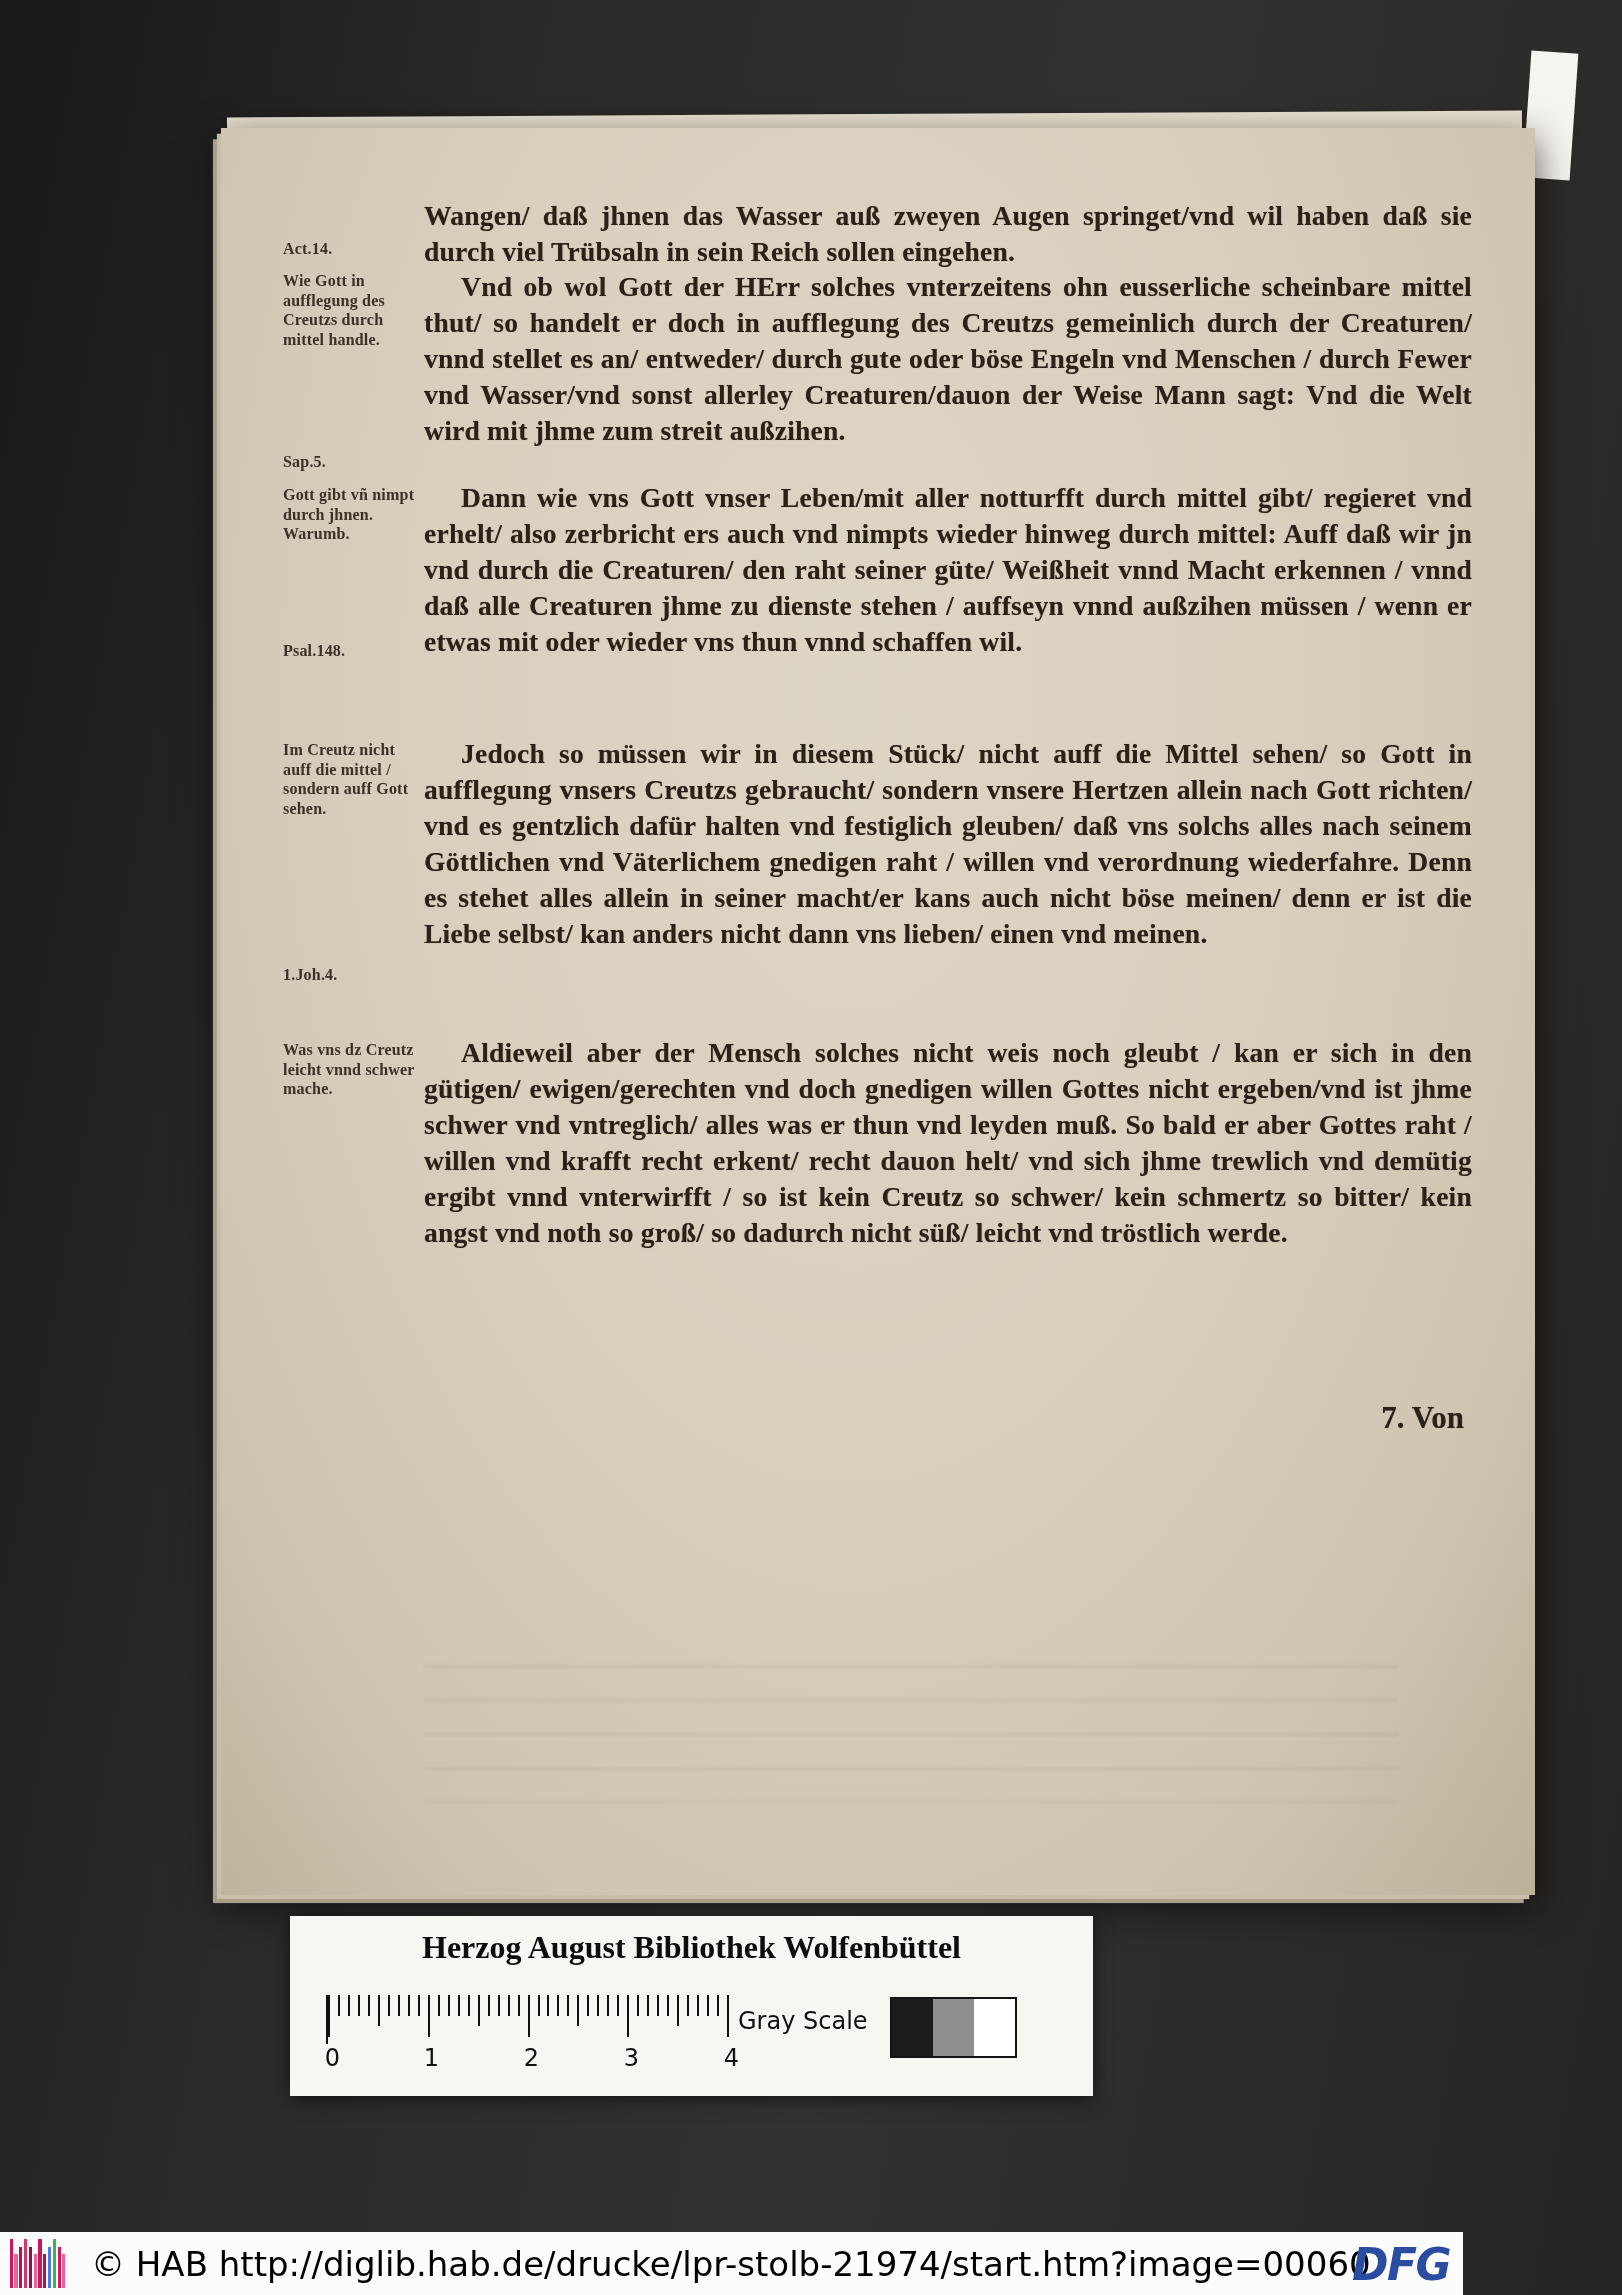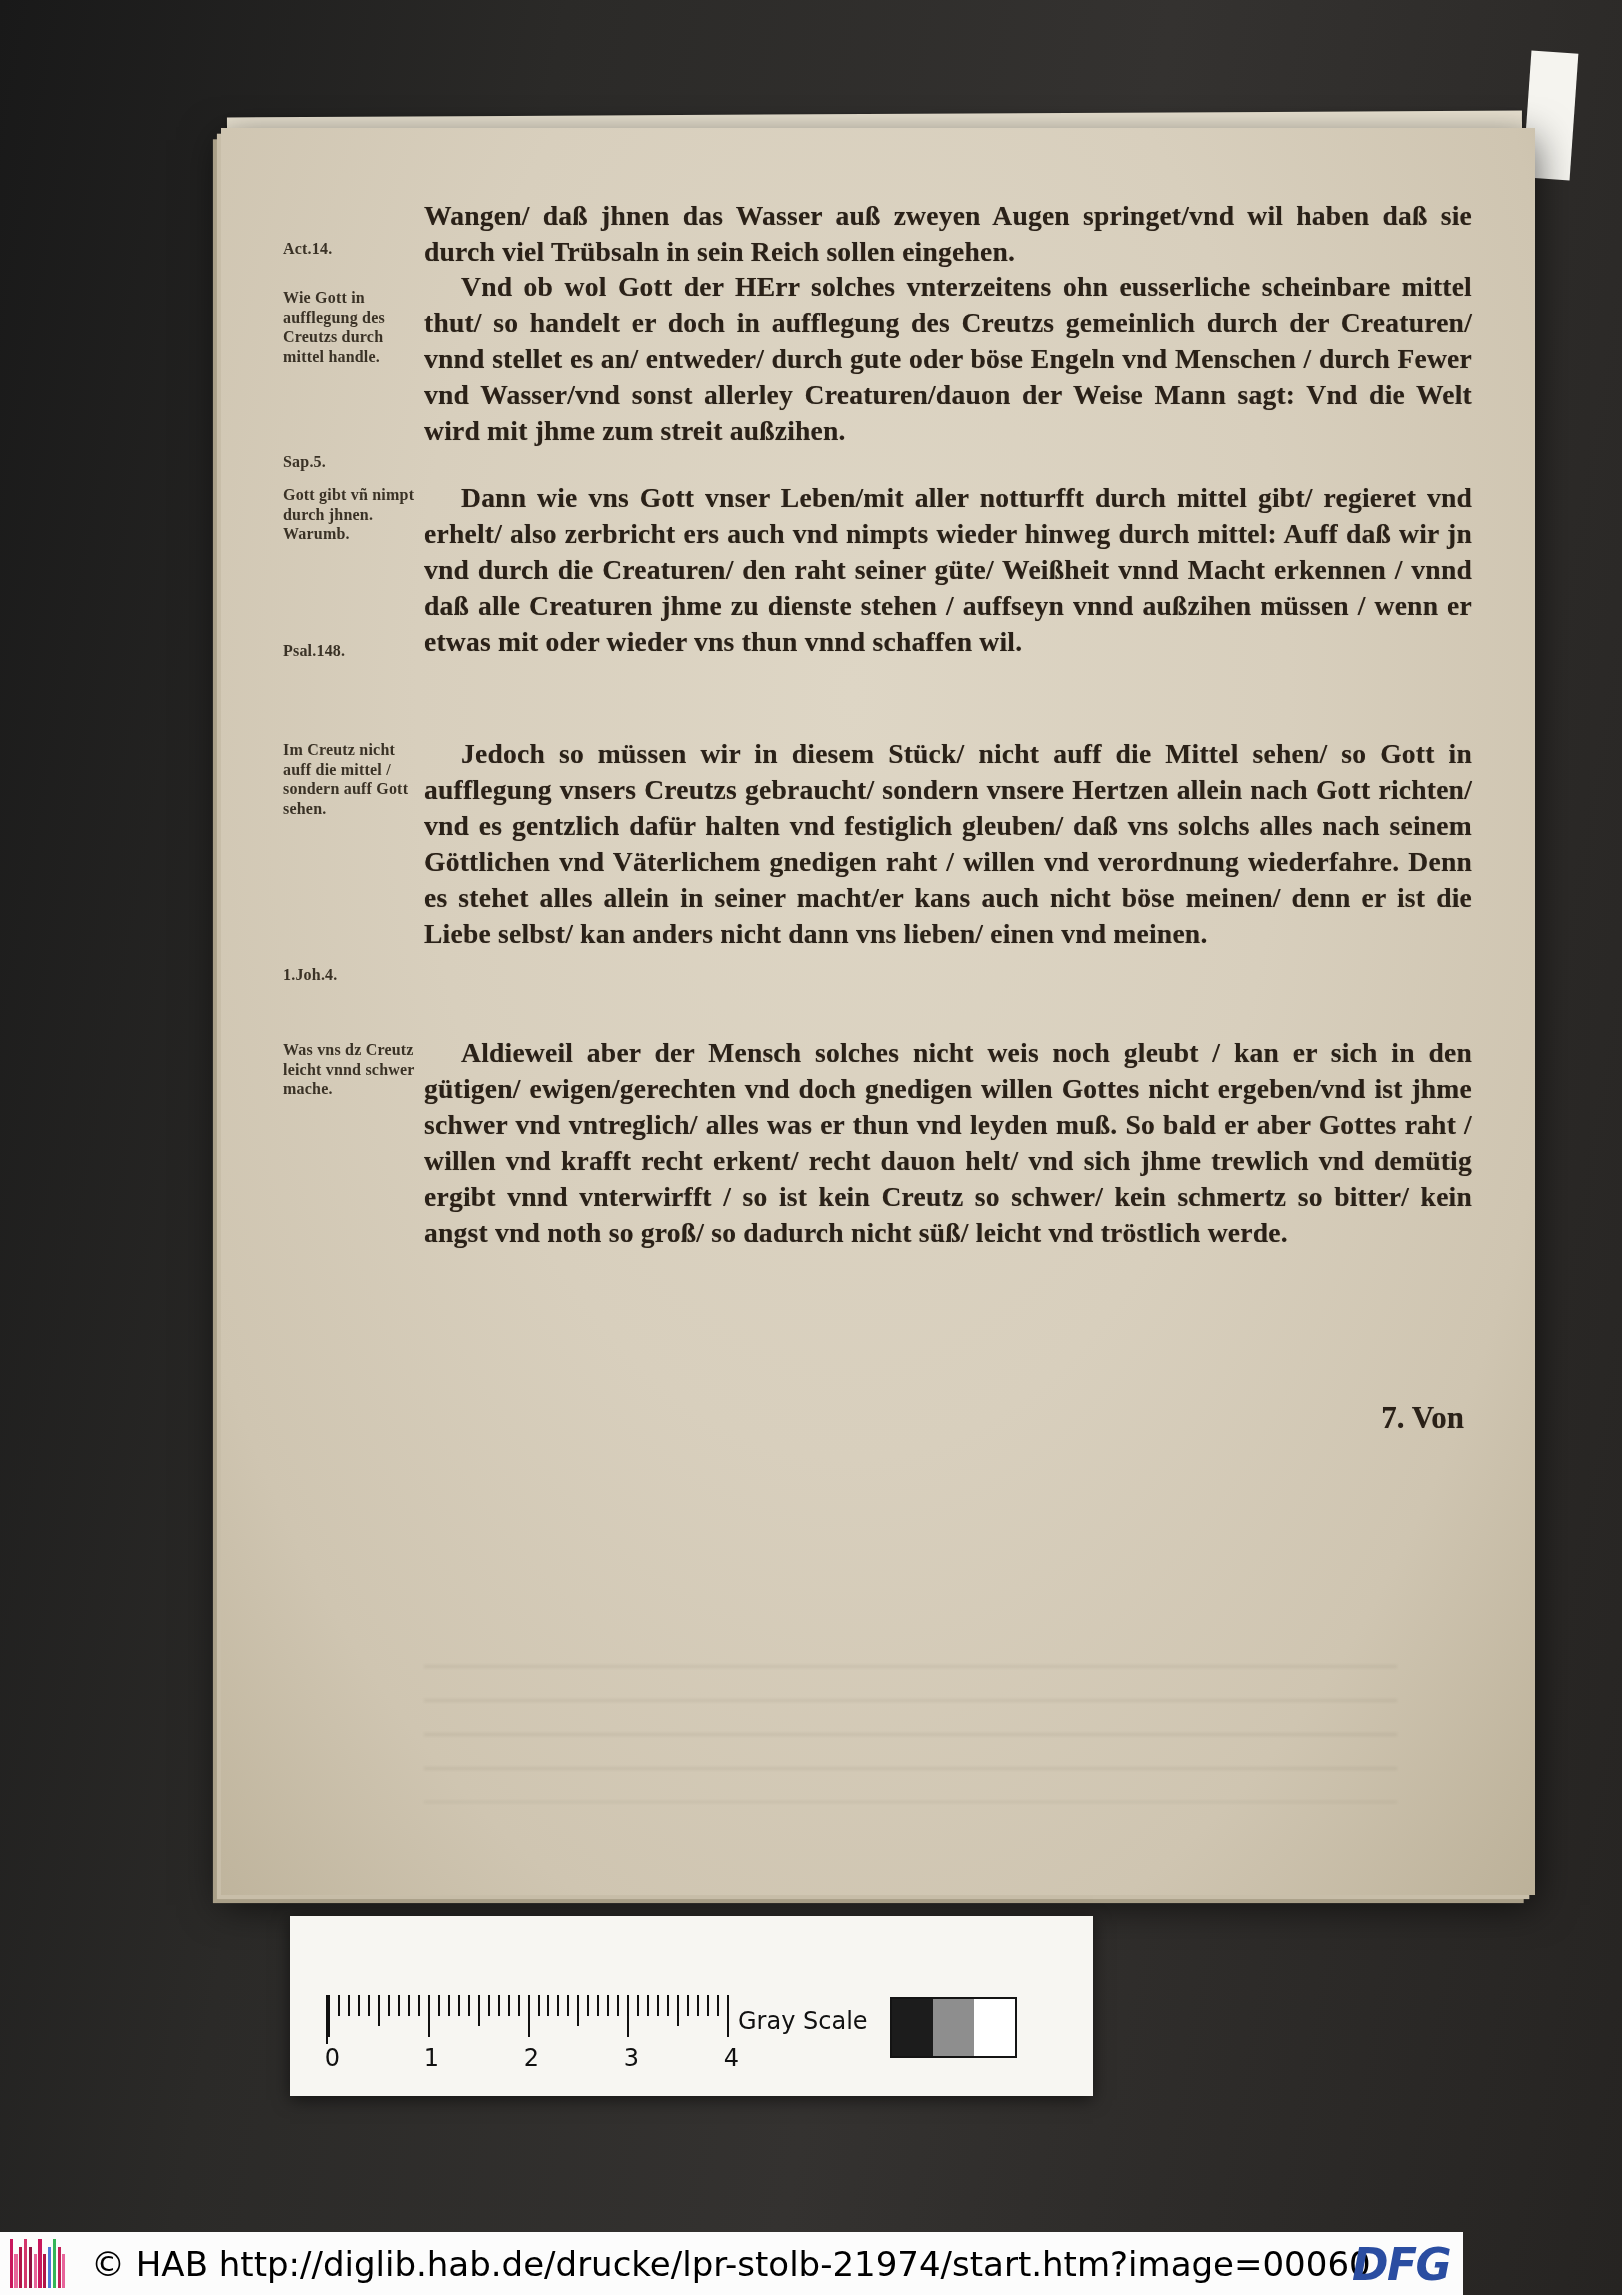--- a/index.html
+++ b/index.html
@@ -59,40 +59,41 @@
 
 <div class="canvas">
 
   <div class="leaf-top"></div>
   <div class="white-corner"></div>
 
   <div class="scan-page">
     <div class="show-through"></div>
 
     <div class="mnote" style="top:111px">Act.14.</div>
-    <div class="mnote" style="top:160px">Wie Gott in aufflegung des Creutzs durch mittel handle.</div>
+    <div class="mnote" style="top:143px">Wie Gott in aufflegung des Creutzs durch mittel handle.</div>
     <div class="mnote" style="top:324px">Sap.5.</div>
     <div class="mnote" style="top:357px">Gott gibt vñ nimpt durch jhnen. Warumb.</div>
     <div class="mnote" style="top:513px">Psal.148.</div>
     <div class="mnote" style="top:612px">Im Creutz nicht auff die mittel / sondern auff Gott sehen.</div>
     <div class="mnote" style="top:837px">1.Joh.4.</div>
     <div class="mnote" style="top:912px">Was vns dz Creutz leicht vnnd schwer mache.</div>
 
     <div class="text-col">
       <p class="para" style="top:70px">Wangen/ daß jhnen das Wasser auß zweyen Augen springet/vnd wil haben daß sie durch viel Trübsaln in sein Reich sollen eingehen.</p>
       <p class="para indent" style="top:141px">Vnd ob wol Gott der HErr solches vnterzeitens ohn eusserliche scheinbare mittel thut/ so handelt er doch in aufflegung des Creutzs gemeinlich durch der Creaturen/ vnnd stellet es an/ entweder/ durch gute oder böse Engeln vnd Menschen / durch Fewer vnd Wasser/vnd sonst allerley Creaturen/dauon der Weise Mann sagt: Vnd die Welt wird mit jhme zum streit außzihen.</p>
       <p class="para indent" style="top:352px">Dann wie vns Gott vnser Leben/mit aller notturfft durch mittel gibt/ regieret vnd erhelt/ also zerbricht ers auch vnd nimpts wieder hinweg durch mittel: Auff daß wir jn vnd durch die Creaturen/ den raht seiner güte/ Weißheit vnnd Macht erkennen / vnnd daß alle Creaturen jhme zu dienste stehen /  auffseyn vnnd außzihen müssen / wenn er etwas mit oder wieder vns thun vnnd schaffen wil.</p>
       <p class="para indent" style="top:608px">Jedoch so müssen wir in diesem Stück/ nicht auff die Mittel sehen/ so Gott in aufflegung vnsers Creutzs gebraucht/ sondern vnsere Hertzen allein nach Gott richten/ vnd es gentzlich dafür halten vnd festiglich gleuben/ daß vns solchs alles nach seinem Göttlichen vnd Väterlichem gnedigen raht / willen vnd verordnung wiederfahre. Denn es stehet alles allein in seiner macht/er kans auch nicht böse meinen/ denn er ist die Liebe selbst/ kan anders nicht dann vns lieben/ einen vnd meinen.</p>
       <p class="para indent" style="top:907px">Aldieweil aber der Mensch solches nicht weis noch gleubt / kan er sich in den gütigen/ ewigen/gerechten vnd doch gnedigen willen Gottes nicht ergeben/vnd ist jhme schwer vnd vntreglich/ alles was er thun vnd leyden muß. So bald er aber Gottes raht / willen vnd krafft recht erkent/ recht dauon helt/ vnd sich jhme trewlich vnd demütig ergibt vnnd vnterwirfft / so ist kein Creutz so schwer/ kein schmertz so bitter/ kein angst vnd noth so groß/ so dadurch nicht süß/ leicht vnd tröstlich werde.</p>
     </div>
 
     <div class="catchword">7. Von</div>
   </div>
 
   <div class="ruler-card">
+    <div class="ruler-title">Herzog August Bibliothek Wolfenbüttel</div>
     <div class="ruler">
         <div class="tick" style="left: 0px; height: 42px;"></div>
         <div class="tick" style="left: 10px; height: 21px;"></div>
         <div class="tick" style="left: 20px; height: 21px;"></div>
         <div class="tick" style="left: 30px; height: 21px;"></div>
         <div class="tick" style="left: 40px; height: 21px;"></div>
         <div class="tick" style="left: 50px; height: 31px;"></div>
         <div class="tick" style="left: 60px; height: 21px;"></div>
         <div class="tick" style="left: 70px; height: 21px;"></div>
         <div class="tick" style="left: 80px; height: 21px;"></div>

